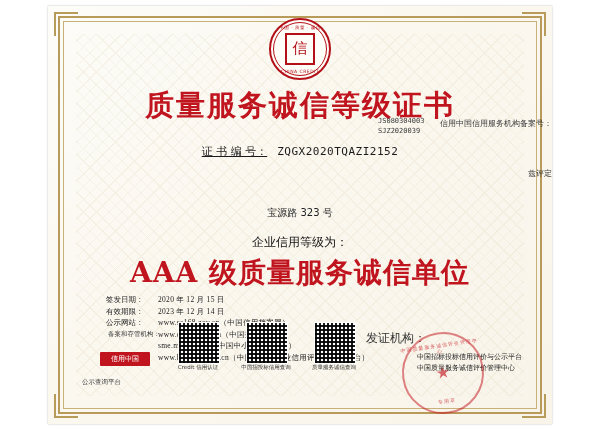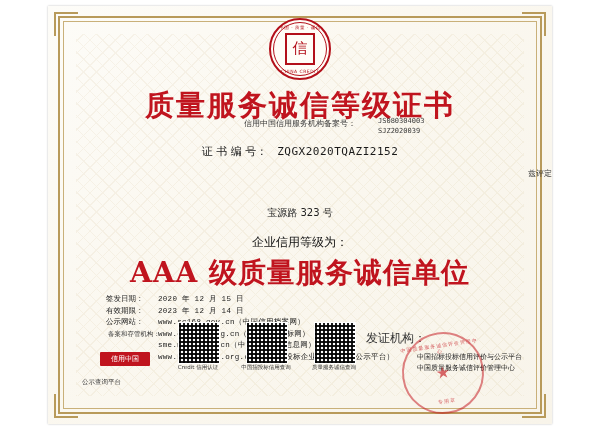--- a/index.html
+++ b/index.html
@@ -127,21 +127,21 @@
     font-size: 29px;
     font-weight: bold;
     letter-spacing: 2px;
     font-family: "DejaVu Sans", sans-serif;
   }
   .record-line {
     position: absolute;
     left: 0;
     right: 0;
     top: 112px;
-    text-align: center;
+    text-align: right;
     font-size: 8px;
     color: #3a3a3a;
     font-family: "DejaVu Sans", sans-serif;
   }
   .record-codes {
     position: absolute;
     left: 330px;
     top: 110px;
     font-size: 7px;
     line-height: 10px;
@@ -152,21 +152,21 @@
   .cert-no {
     position: absolute;
     left: 0;
     right: 0;
     top: 138px;
     text-align: center;
     font-size: 11px;
     color: #1a1a1a;
     font-family: "DejaVu Sans", sans-serif;
   }
-  .cert-no .label { margin-right: 10px; }
+  .cert-no .label { margin-right: 10px; text-decoration: underline; }
   .cert-no .value { font-family: "DejaVu Sans Mono", monospace; letter-spacing: 0.5px; }
 
   .award-word {
     position: absolute;
     left: 0;
     right: 0;
     top: 162px;
     text-align: right;
     font-size: 8px;
     color: #333;
@@ -221,21 +221,21 @@
 
   
   .details {
     position: absolute;
     left: 58px;
     top: 288px;
     width: 400px;
     font-size: 7.5px;
     color: #222;
     line-height: 11.5px;
-    font-family: Liberation Mono, monospace;
+    font-family: Liberation Serif, serif;
   }
   .detail-row { white-space: nowrap; }
   .detail-row .k { display: inline-block; min-width: 52px; }
   .detail-row .v { letter-spacing: 0.3px; }
   .url-row { color: #1a1a1a; }
 
   
   .bottom {
     position: absolute;
     left: 22px;

